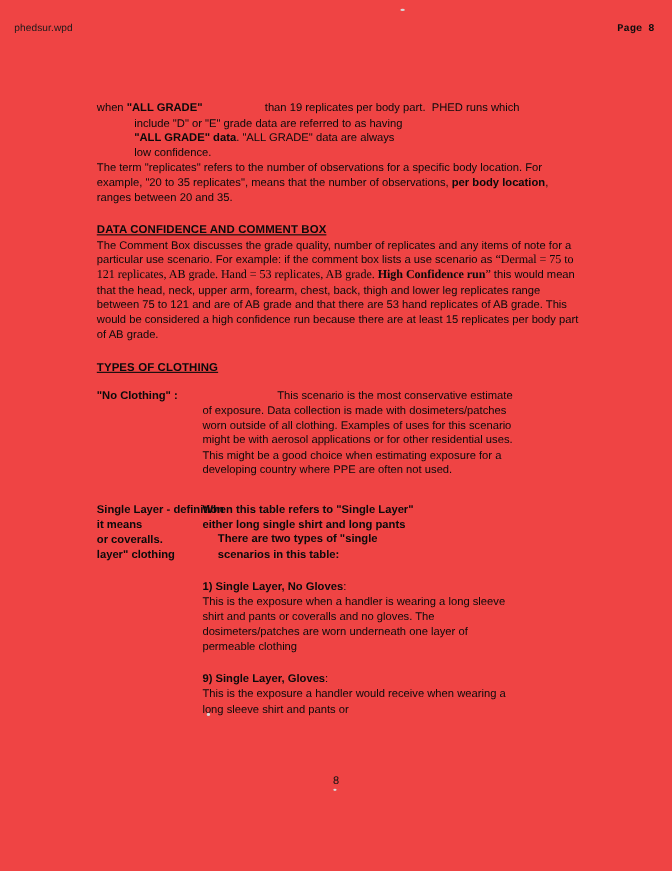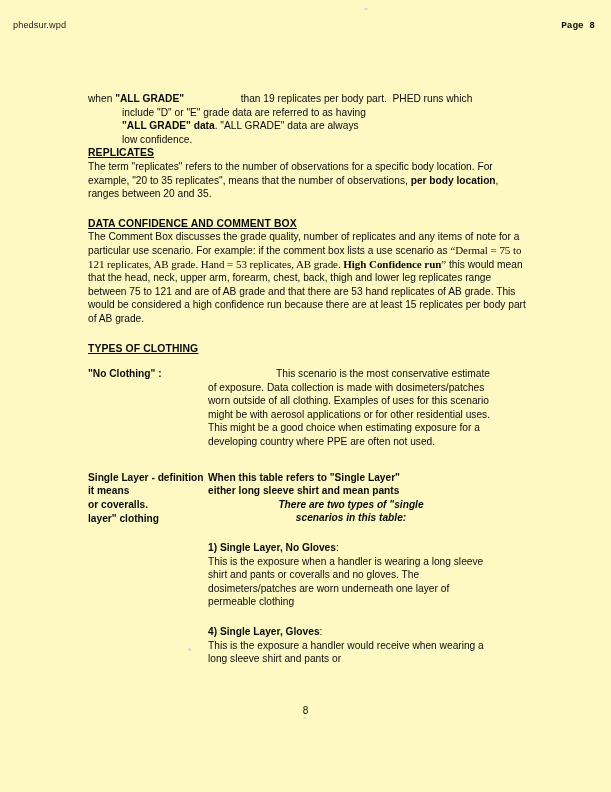--- a/index.html
+++ b/index.html
@@ -14,21 +14,21 @@
     position: relative;
     font-family: "Liberation Sans", sans-serif;
     color: #0a0a0a;
     -webkit-font-smoothing: antialiased;
     overflow: hidden;
   }
 
   .page {
     position: absolute;
     inset: 0;
-    background: #fef9c3;
+    background: #ef4444;
   }
 
   
   .running-head {
     position: absolute;
     top: 20px;
     left: 0;
     right: 0;
     height: 18px;
   }
@@ -97,29 +97,29 @@
   .col-left {
     position: absolute;
     left: 0;
     top: 0;
     width: 150px;
     font-weight: bold;
     font-size: 10.2px;
     line-height: 13.8px;
   }
   .col-right {
-    margin-left: 120px;
+    margin-left: 96px;
     width: 286px;
     font-size: 10.2px;
     line-height: 13.6px;
   }
   .col-right.bold { font-weight: bold; }
   .indent-1 { text-indent: 68px; }
   .ctr { }
-  .ctr-tight { text-align: center; padding: 0 14px; font-style: italic; }
+  .ctr-tight { text-align: left; padding: 0 14px; }
 
   .subhead { font-weight: bold; text-align: right; }
 
   
   .folio {
     position: absolute;
     top: 705px;
     left: 0;
     right: 0;
     text-align: center;
@@ -154,21 +154,20 @@
     <div>
       <p class="lead-line1"><span>when </span><span class="b">"ALL GRADE"</span><span>                    </span><span>than 19 replicates per body part.  PHED runs which</span></p>
       <div class="lead-rest">
         <p>include "D" or "E" grade data are referred to as having</p>
         <p><span class="b">"ALL GRADE" data</span><span>.  "ALL GRADE" data are always</span></p>
         <p>low confidence.</p>
       </div>
     </div>
 
     <div>
-      <p class="heading">REPLICATES</p>
       <p><span>The term "replicates" refers to the number of observations for a specific body location.  For example, "20 to 35 replicates", means that the number of observations, </span><span class="b">per body location</span><span>, ranges between 20 and 35.</span></p>
     </div>
 
     <div class="gap-lg"></div>
 
     <div>
       <p class="heading">DATA CONFIDENCE AND COMMENT BOX</p>
       <p><span>The Comment Box discusses the grade quality, number of replicates and any items of note for a particular use scenario.  For example: if the comment box lists a use scenario as </span><span class="serif">“Dermal = 75 to 121 replicates, AB grade.  Hand = 53 replicates, AB grade.  </span><span class="serif b">High Confidence run</span><span class="serif">”</span><span> this would mean that the head, neck, upper arm, forearm, chest, back, thigh and lower leg replicates range between 75 to 121 and are of AB grade and that there are 53 hand replicates of AB grade.  This would be considered a high confidence run because there are at least 15 replicates per body part of AB grade.</span></p>
     </div>
 
@@ -189,40 +188,40 @@
 
       <div class="cols">
         <div class="col-left">
           <p>Single Layer - definition</p>
           <p>it means</p>
           <p>or coveralls.</p>
           <p>layer" clothing</p>
         </div>
         <div class="col-right bold">
           <p class="ctr">When this table refers to "Single Layer"</p>
-          <p class="ctr">either long sleeve shirt and mean pants</p>
+          <p class="ctr">either long single shirt and long pants</p>
           <p class="ctr-tight">There are two types of "single</p>
           <p class="ctr-tight">scenarios in this table:</p>
         </div>
       </div>
 
       <div class="gap-lg"></div>
 
       <div class="cols">
         <div class="col-right">
           <p><span class="subhead">1) Single Layer, No Gloves</span><span>:</span></p>
           <p>This is the exposure when a handler is wearing a long sleeve shirt and pants or coveralls and no gloves.  The dosimeters/patches are worn underneath one layer of permeable clothing</p>
         </div>
       </div>
 
       <div class="gap-lg"></div>
 
       <div class="cols">
         <div class="col-right">
-          <p><span class="subhead">4) Single Layer, Gloves</span><span>:</span></p>
+          <p><span class="subhead">9) Single Layer, Gloves</span><span>:</span></p>
           <p>This is the exposure a handler would receive when wearing a long sleeve shirt and pants or</p>
         </div>
       </div>
 
     </div>
   </div>
 
   <div class="folio">8</div>
 
 </div>

